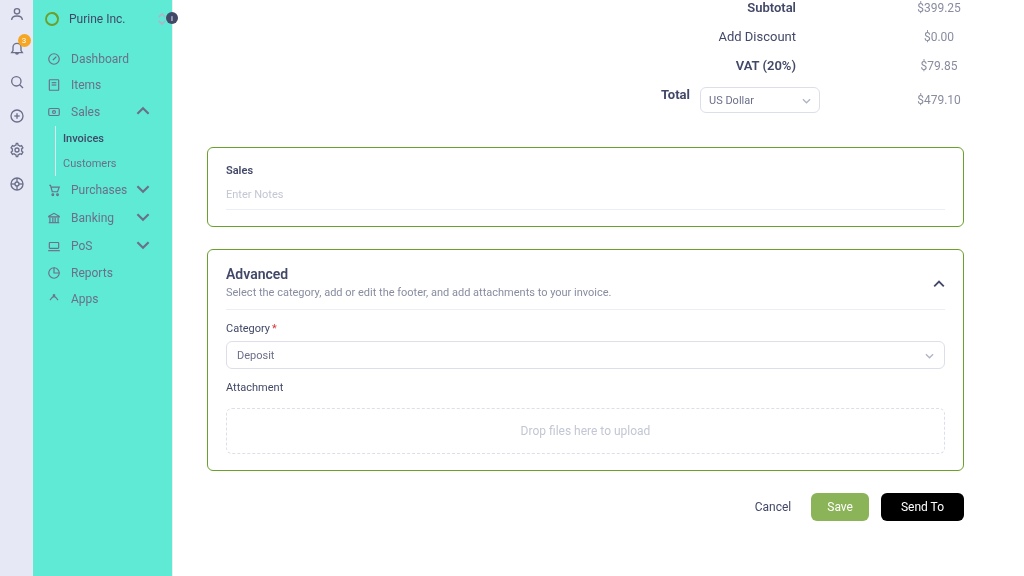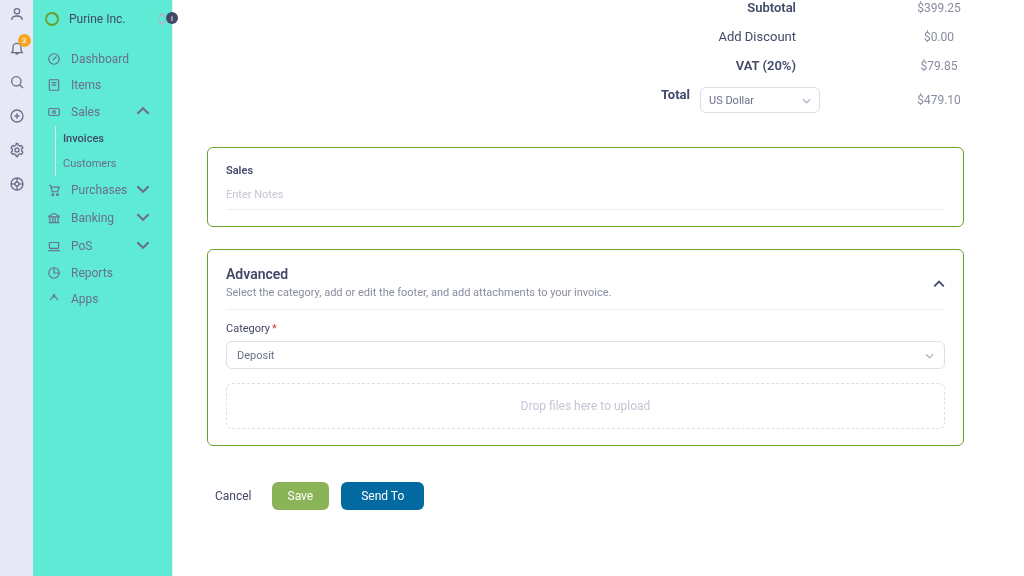--- a/index.html
+++ b/index.html
@@ -50,24 +50,24 @@
   .adv-hr { border:none; border-top:1px solid #eceef5; margin:10px 0 12px; }
   .adv-grid { display:flex; gap: 20px; }
   .adv-col { flex:1; }
   .field-label { font-size: 11px; color:#424867; margin-bottom:6px; display:block;}
   .req { color:#d93838; margin-left:2px;}
   .footer-input { width:100%; height:96px; border:1px solid #dcdfea; border-radius:6px; padding:8px; font-size:11px; resize: both; font-family:inherit;}
   .footer-input::placeholder{color:#c3c6d4;}
   .cat-select { width:100%; height:28px; border:1px solid #dcdfea; border-radius:6px; padding:0 10px; font-size:11px; color:#6b6f8a; display:flex; align-items:center; justify-content:space-between;text-align:right;}
   .dropzone { margin-top:14px; width:100%; height:46px; border:1px dashed #dcdfea; border-radius:6px; display:flex; align-items:center; justify-content:center; font-size:12px; color:#c3c6d4;}
 
-  .actions { display:flex; justify-content:flex-start; gap:12px; align-items:center; margin-top:36px; padding-right:0;}
+  .actions { display:flex; justify-content:flex-end; gap:12px; align-items:center; margin-top:22px; padding-right:0;}
   .btn-cancel { font-size:12px; color:#424867; background:none; border:none; cursor:pointer; padding:6px 8px;}
   .btn { font-size:12px; color:#fff; background:#8bb357; border:none; border-radius:6px; padding:7px 16px; cursor:pointer;}
-  .btn.primary { background:#0369a1; padding:7px 20px;}
+  .btn.primary { background:#000000; padding:7px 20px;}
 </style>
 </head>
 <body>
 
 <div class="rail">
   <div class="rail-icon">
     <svg viewBox="0 0 24 24" fill="none" stroke="currentColor" stroke-width="2">
         <circle cx="12" cy="8" r="4"></circle>
         <path d="M4 21c0-4 4-6 8-6s8 2 8 6"></path>
       </svg>
@@ -271,20 +271,21 @@
       <div class="adv-col">
         <label class="field-label"><span>Category</span><span class="req">*</span></label>
         <div class="cat-select">
           <span>Deposit</span>
           <span style="color:#b0b4c8">
             <svg width="9" height="6" viewBox="0 0 10 6" stroke="currentColor" fill="none" stroke-width="1.5">
                 <path d="M1 1l4 4 4-4"></path>
               </svg>
           </span>
         </div>
+        <label class="field-label" style="margin-top:12px">Attachment</label>
         <div class="dropzone">
           <span>Drop files here to upload</span>
         </div>
       </div>
     </div>
   </div>
 
   <div class="actions">
     <button class="btn-cancel">Cancel</button>
     <button class="btn">Save</button>

